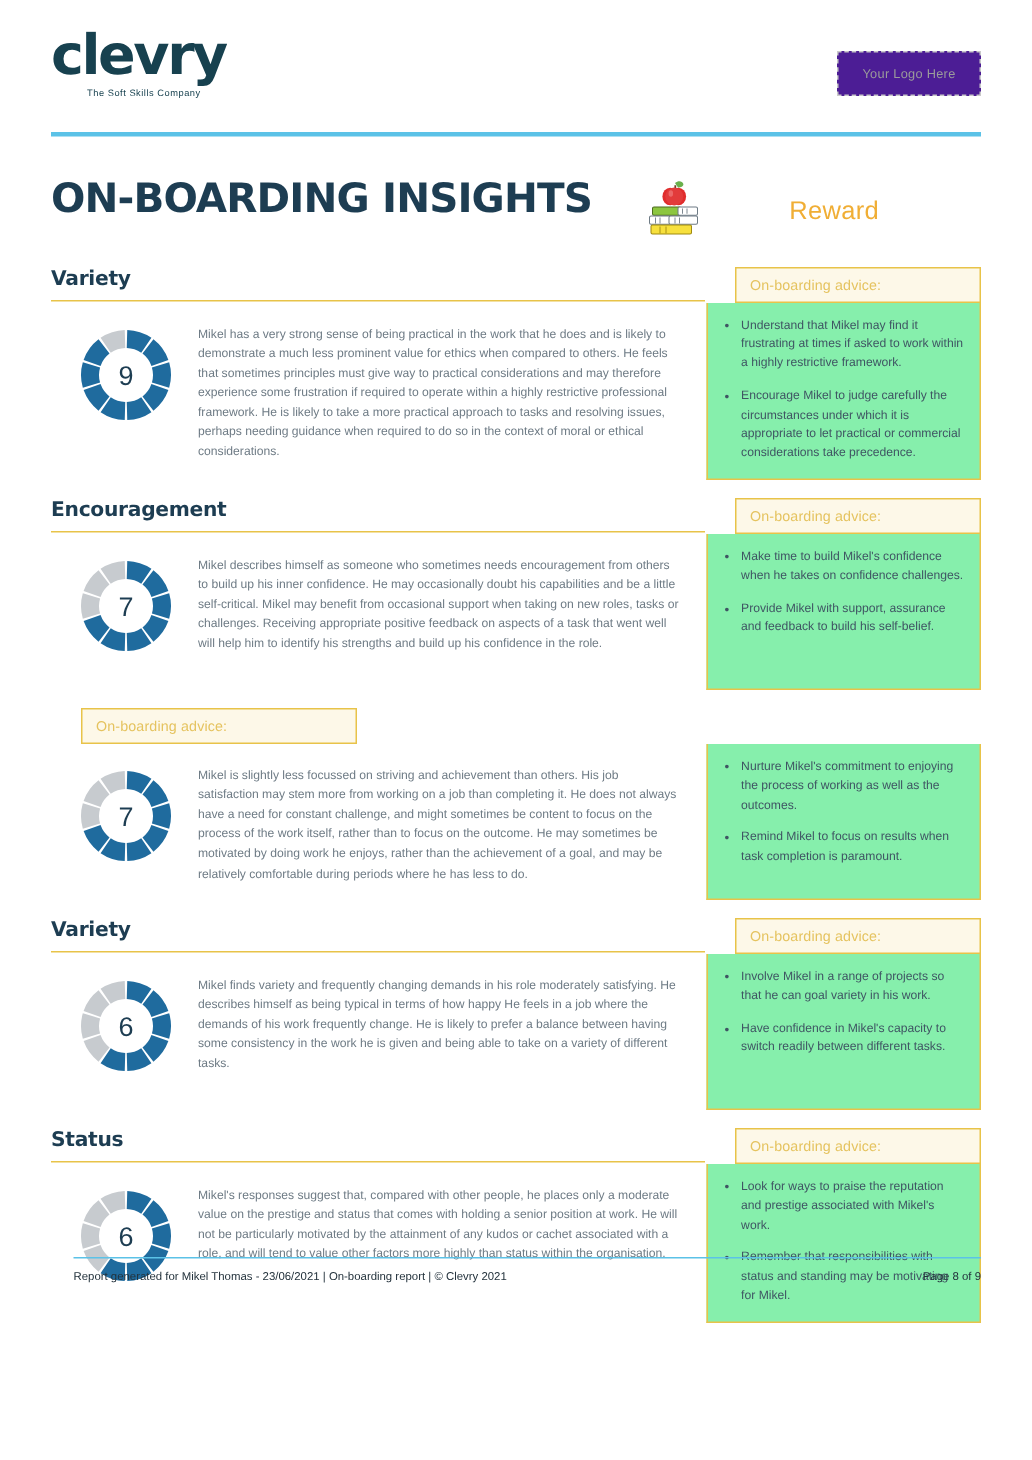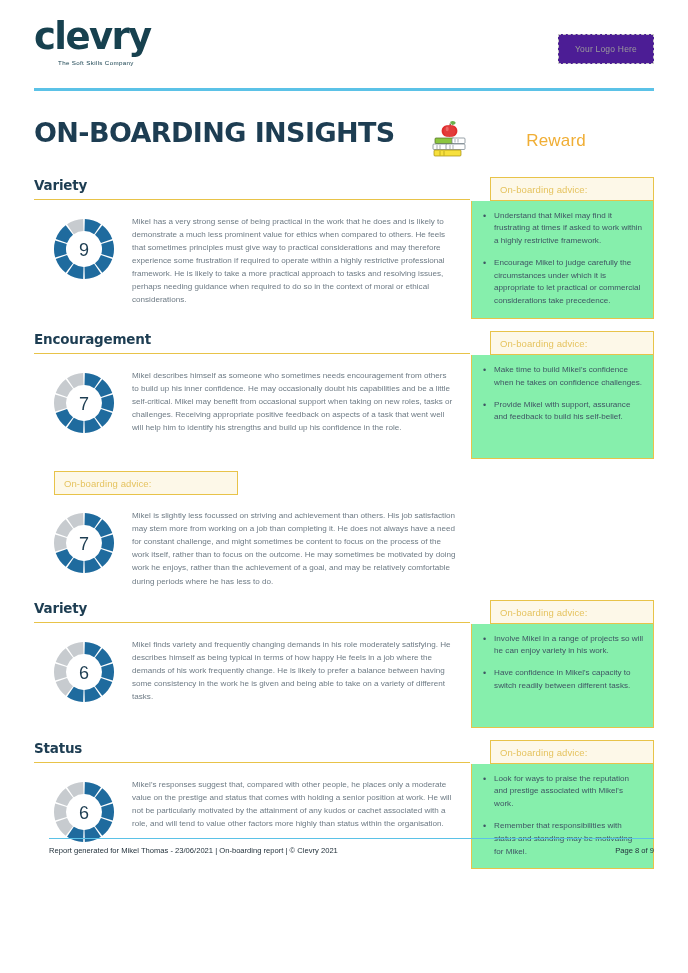--- a/index.html
+++ b/index.html
@@ -221,20 +221,26 @@
                 <path d="M37.162350838292944 67.98830345121063 A30 30 0 0 1 21.050989897251863 62.75340494834886 L27.830593938351118 52.85204296900931 A18 18 0 0 0 37.49741050297577 55.99298207072638 Z" fill="#1f6b9e"></path>
                 <path d="M19.69564508296197 61.76868930065572 A30 30 0 0 1 9.738276416381098 48.063547092507655 L21.04296584982866 44.03812825550459 A18 18 0 0 0 27.017387049777184 52.26121358039343 Z" fill="#1f6b9e"></path>
                 <path d="M9.220580763798274 46.47024370528629 A30 30 0 0 1 9.22058076379827 29.52975629471371 L20.732348458278963 32.917853776828224 A18 18 0 0 0 20.732348458278963 43.082146223171776 Z" fill="#c7cbcf"></path>
                 <path d="M9.738276416381094 27.936452907492367 A30 30 0 0 1 19.695645082961967 14.23131069934428 L27.017387049777177 23.73878641960657 A18 18 0 0 0 21.042965849828654 31.96187174449542 Z" fill="#c7cbcf"></path>
                 <path d="M21.05098989725186 13.246595051651148 A30 30 0 0 1 37.16235083829293 8.01169654878937 L37.497410502975754 20.007017929273623 A18 18 0 0 0 27.830593938351115 23.14795703099069 Z" fill="#c7cbcf"></path>
     <text x="38" y="44.5" text-anchor="middle" font-family="Liberation Sans, sans-serif" font-size="18" fill="#1d3d52">7</text>
               </svg>
         </div>
         <div class="narrative">Mikel is slightly less focussed on striving and achievement than others. His job satisfaction may stem more from working on a job than completing it. He does not always have a need for constant challenge, and might sometimes be content to focus on the process of the work itself, rather than to focus on the outcome. He may sometimes be motivated by doing work he enjoys, rather than the achievement of a goal, and may be relatively comfortable during periods where he has less to do.</div>
       </div>
+      <div class="advice-body">
+        <ul class="advice-list">
+              <li>Nurture Mikel's commitment to enjoying the process of working as well as the outcomes.</li>
+              <li>Remind Mikel to focus on results when task completion is paramount.</li>
+            </ul>
+      </div>
     </div>
       </div>
       <div class="section">
     <div class="section-head">
       <div class="section-title-wrap">
         <div class="section-title">Variety</div>
         <div class="section-title-rule"></div>
       </div>
       <div class="advice-head">On-boarding advice:</div>
     </div>
@@ -252,21 +258,21 @@
                 <path d="M9.220580763798274 46.47024370528629 A30 30 0 0 1 9.22058076379827 29.52975629471371 L20.732348458278963 32.917853776828224 A18 18 0 0 0 20.732348458278963 43.082146223171776 Z" fill="#c7cbcf"></path>
                 <path d="M9.738276416381094 27.936452907492367 A30 30 0 0 1 19.695645082961967 14.23131069934428 L27.017387049777177 23.73878641960657 A18 18 0 0 0 21.042965849828654 31.96187174449542 Z" fill="#c7cbcf"></path>
                 <path d="M21.05098989725186 13.246595051651148 A30 30 0 0 1 37.16235083829293 8.01169654878937 L37.497410502975754 20.007017929273623 A18 18 0 0 0 27.830593938351115 23.14795703099069 Z" fill="#c7cbcf"></path>
     <text x="38" y="44.5" text-anchor="middle" font-family="Liberation Sans, sans-serif" font-size="18" fill="#1d3d52">6</text>
               </svg>
         </div>
         <div class="narrative">Mikel finds variety and frequently changing demands in his role moderately satisfying. He describes himself as being typical in terms of how happy He feels in a job where the demands of his work frequently change. He is likely to prefer a balance between having some consistency in the work he is given and being able to take on a variety of different tasks.</div>
       </div>
       <div class="advice-body">
         <ul class="advice-list">
-              <li>Involve Mikel in a range of projects so will he can enjoy variety in his work.</li>
+              <li>Involve Mikel in a range of projects so that he can goal variety in his work.</li>
               <li>Have confidence in Mikel's capacity to switch readily between different tasks.</li>
             </ul>
       </div>
     </div>
       </div>
       <div class="section">
     <div class="section-head">
       <div class="section-title-wrap">
         <div class="section-title">Status</div>
         <div class="section-title-rule"></div>

